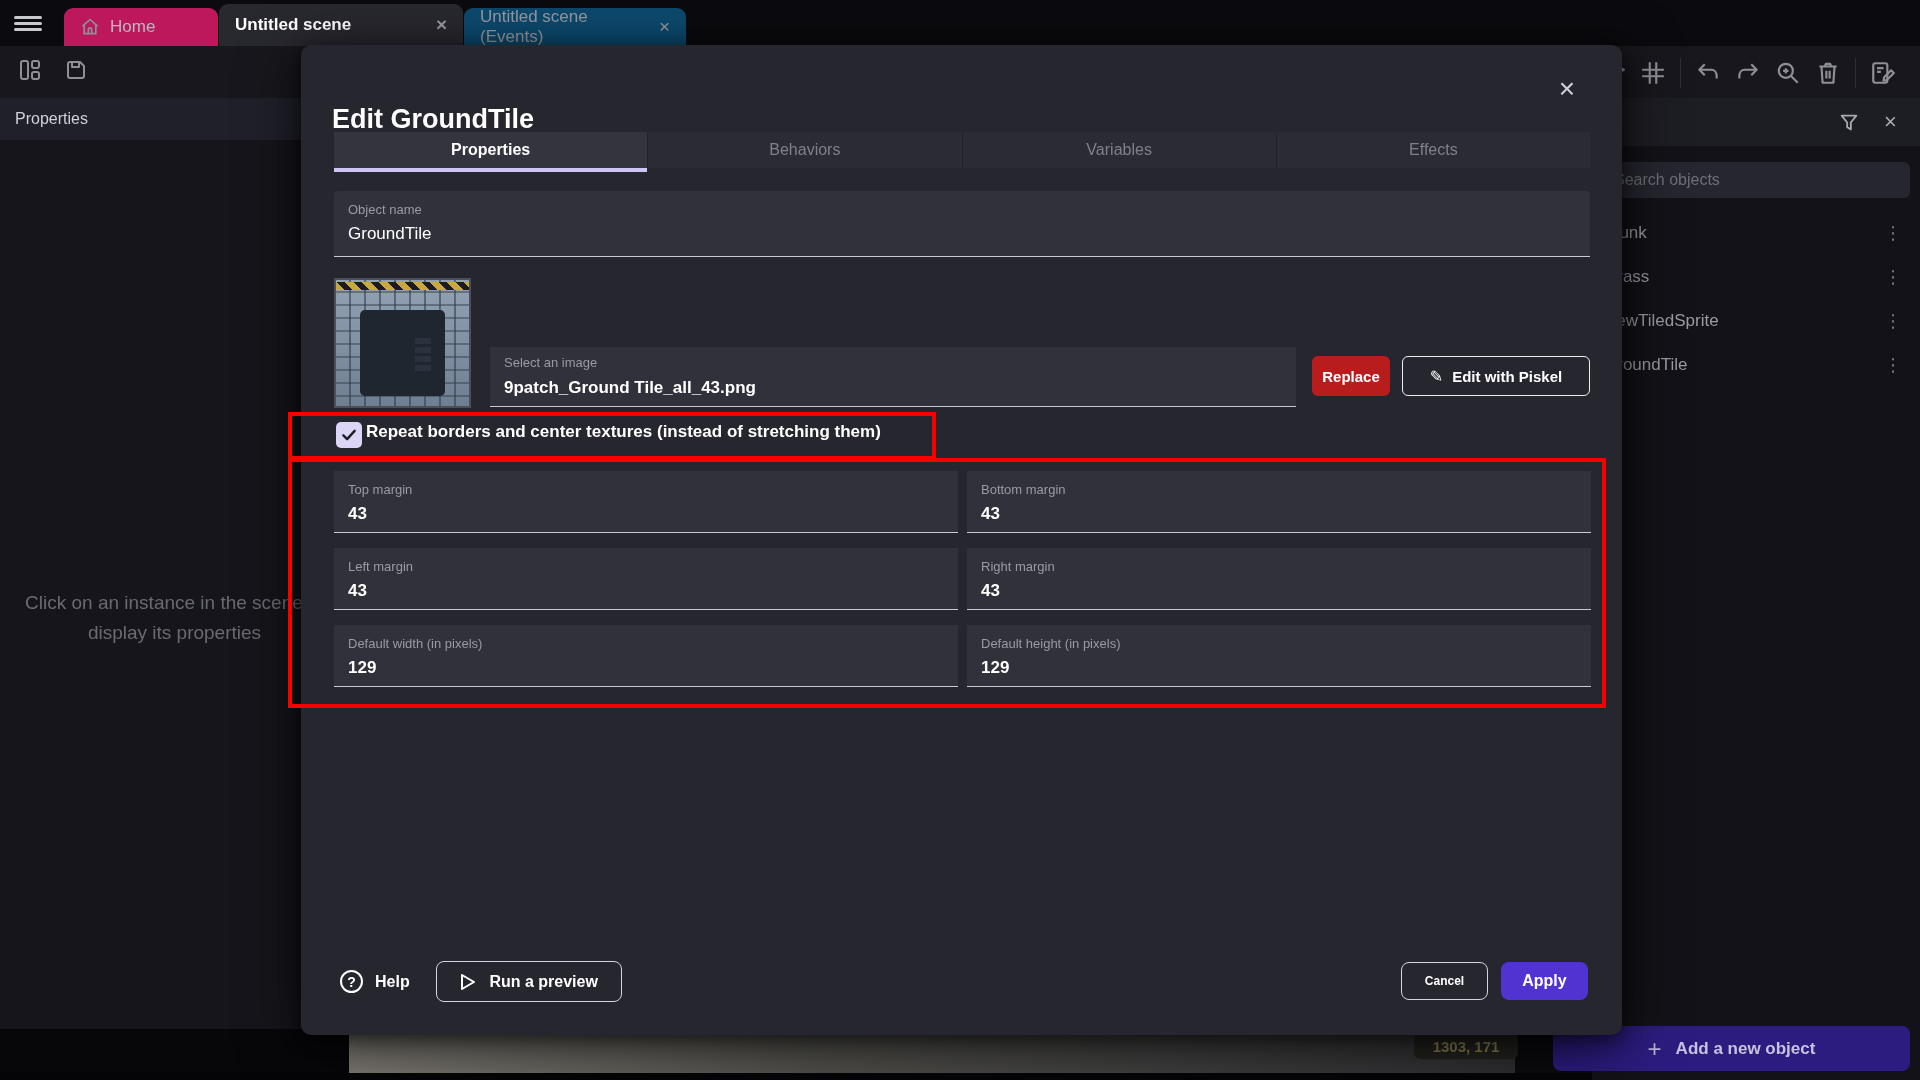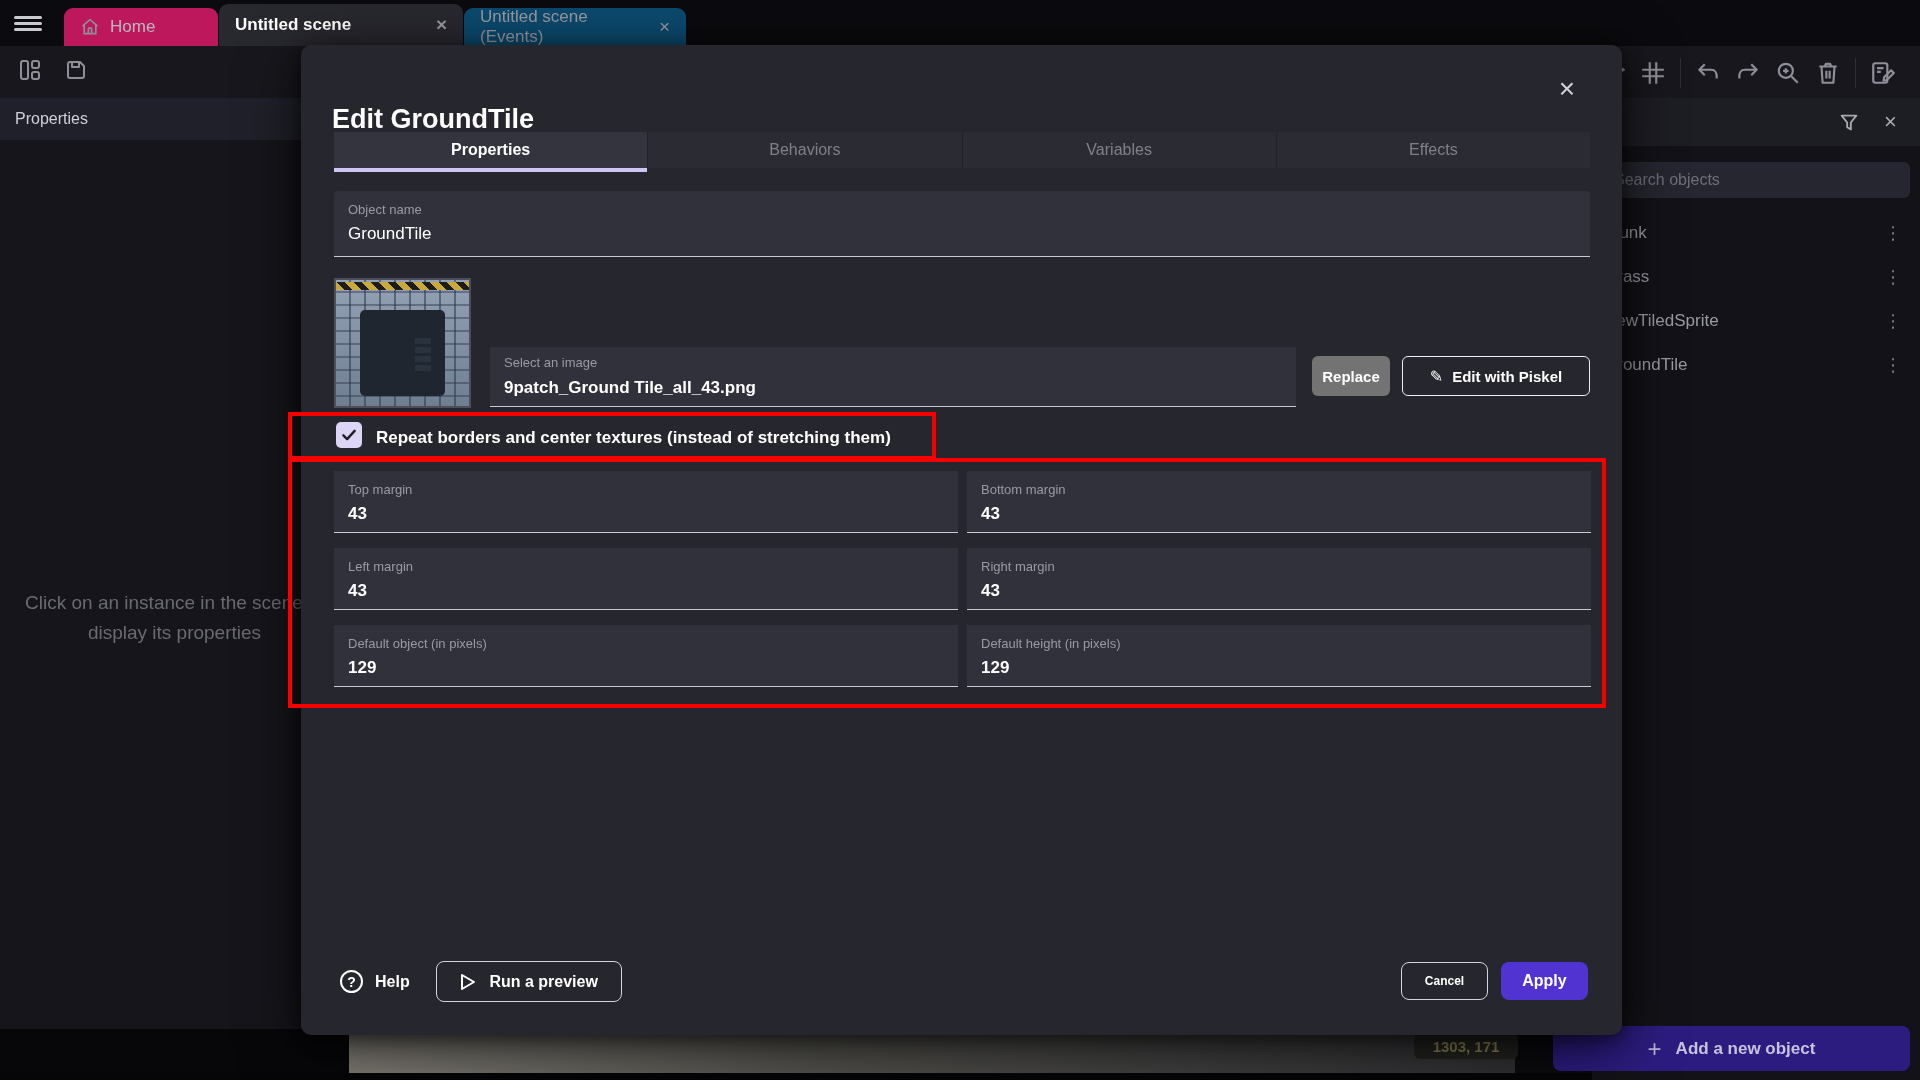--- a/index.html
+++ b/index.html
@@ -90,30 +90,30 @@
         repeating-linear-gradient(to right, rgba(44,56,72,0) 0 13px, rgba(44,56,72,.55) 13px 15px),
         repeating-linear-gradient(to bottom, rgba(44,56,72,0) 0 11px, rgba(44,56,72,.45) 11px 13px); }
   .tile .hazard { position:absolute; left:0; right:0; top:2px; height:8px;
       background:repeating-linear-gradient(45deg,#caa93b 0 6px,#1c1c1c 6px 12px); }
   .tile .inner { position:absolute; left:24px; top:30px; right:24px; bottom:10px; background:#20262f; border-radius:5px; }
   .tile .inner::after { content:""; position:absolute; right:14px; top:28px; width:16px; height:34px;
       background:repeating-linear-gradient(to bottom,#39445366 0 6px,transparent 6px 9px); }
 
   .btn { display:flex; align-items:center; justify-content:center; cursor:pointer; font-weight:bold;
          border-radius:6px; color:#fff; }
-  .btn-replace { position:absolute; left:1011px; top:311px; width:78px; height:40px; background:#737373; font-size:15px; }
+  .btn-replace { position:absolute; left:1011px; top:311px; width:78px; height:40px; background:#b91c1c; font-size:15px; }
   .btn-piskel { position:absolute; left:1101px; top:311px; width:188px; height:40px; border:1px solid #ececf2;
                 font-size:15px; gap:9px; }
   .btn-piskel .pencil { font-size:16px; font-weight:normal; }
 
   .annot { position:absolute; border:4px solid #f60000; z-index:60; pointer-events:none; }
   .annot1 { left:-13px; top:367px; width:648px; height:48px; }
   .annot2 { left:-13px; top:413px; width:1318px; height:250px; }
 
-  .cb-row { position:absolute; left:35px; top:377px; display:flex; align-items:flex-end; gap:14px; }
+  .cb-row { position:absolute; left:35px; top:377px; display:flex; align-items:flex-start; gap:4px; }
   .checkbox { width:26px; height:26px; background:#dcd5f6; border-radius:5px; display:flex;
               align-items:center; justify-content:center; cursor:pointer; }
   .cb-label { color:#fff; font-size:17px; font-weight:600; }
 
   .grid-field { width:624px; height:62px; }
   .gf-c1 { left:33px; } .gf-c2 { left:666px; }
   .gf-r1 { top:426px; } .gf-r2 { top:503px; } .gf-r3 { top:580px; }
 
   .dlg-footer-left { position:absolute; left:39px; top:916px; display:flex; align-items:center; gap:26px; }
   .help { display:flex; align-items:center; gap:12px; color:#fff; font-weight:bold; font-size:16px; cursor:pointer; }
@@ -328,21 +328,21 @@
     </div>
     <div class="field grid-field gf-c1 gf-r2">
       <span class="flabel">Left margin</span>
       <span class="fvalue fval-bold">43</span>
     </div>
     <div class="field grid-field gf-c2 gf-r2">
       <span class="flabel">Right margin</span>
       <span class="fvalue fval-bold">43</span>
     </div>
     <div class="field grid-field gf-c1 gf-r3">
-      <span class="flabel">Default object (in pixels)</span>
+      <span class="flabel">Default width (in pixels)</span>
       <span class="fvalue fval-bold">129</span>
     </div>
     <div class="field grid-field gf-c2 gf-r3">
       <span class="flabel">Default height (in pixels)</span>
       <span class="fvalue fval-bold">129</span>
     </div>
 
     <div class="dlg-footer-left">
       <span class="help">
         <span class="qmark">?</span>

